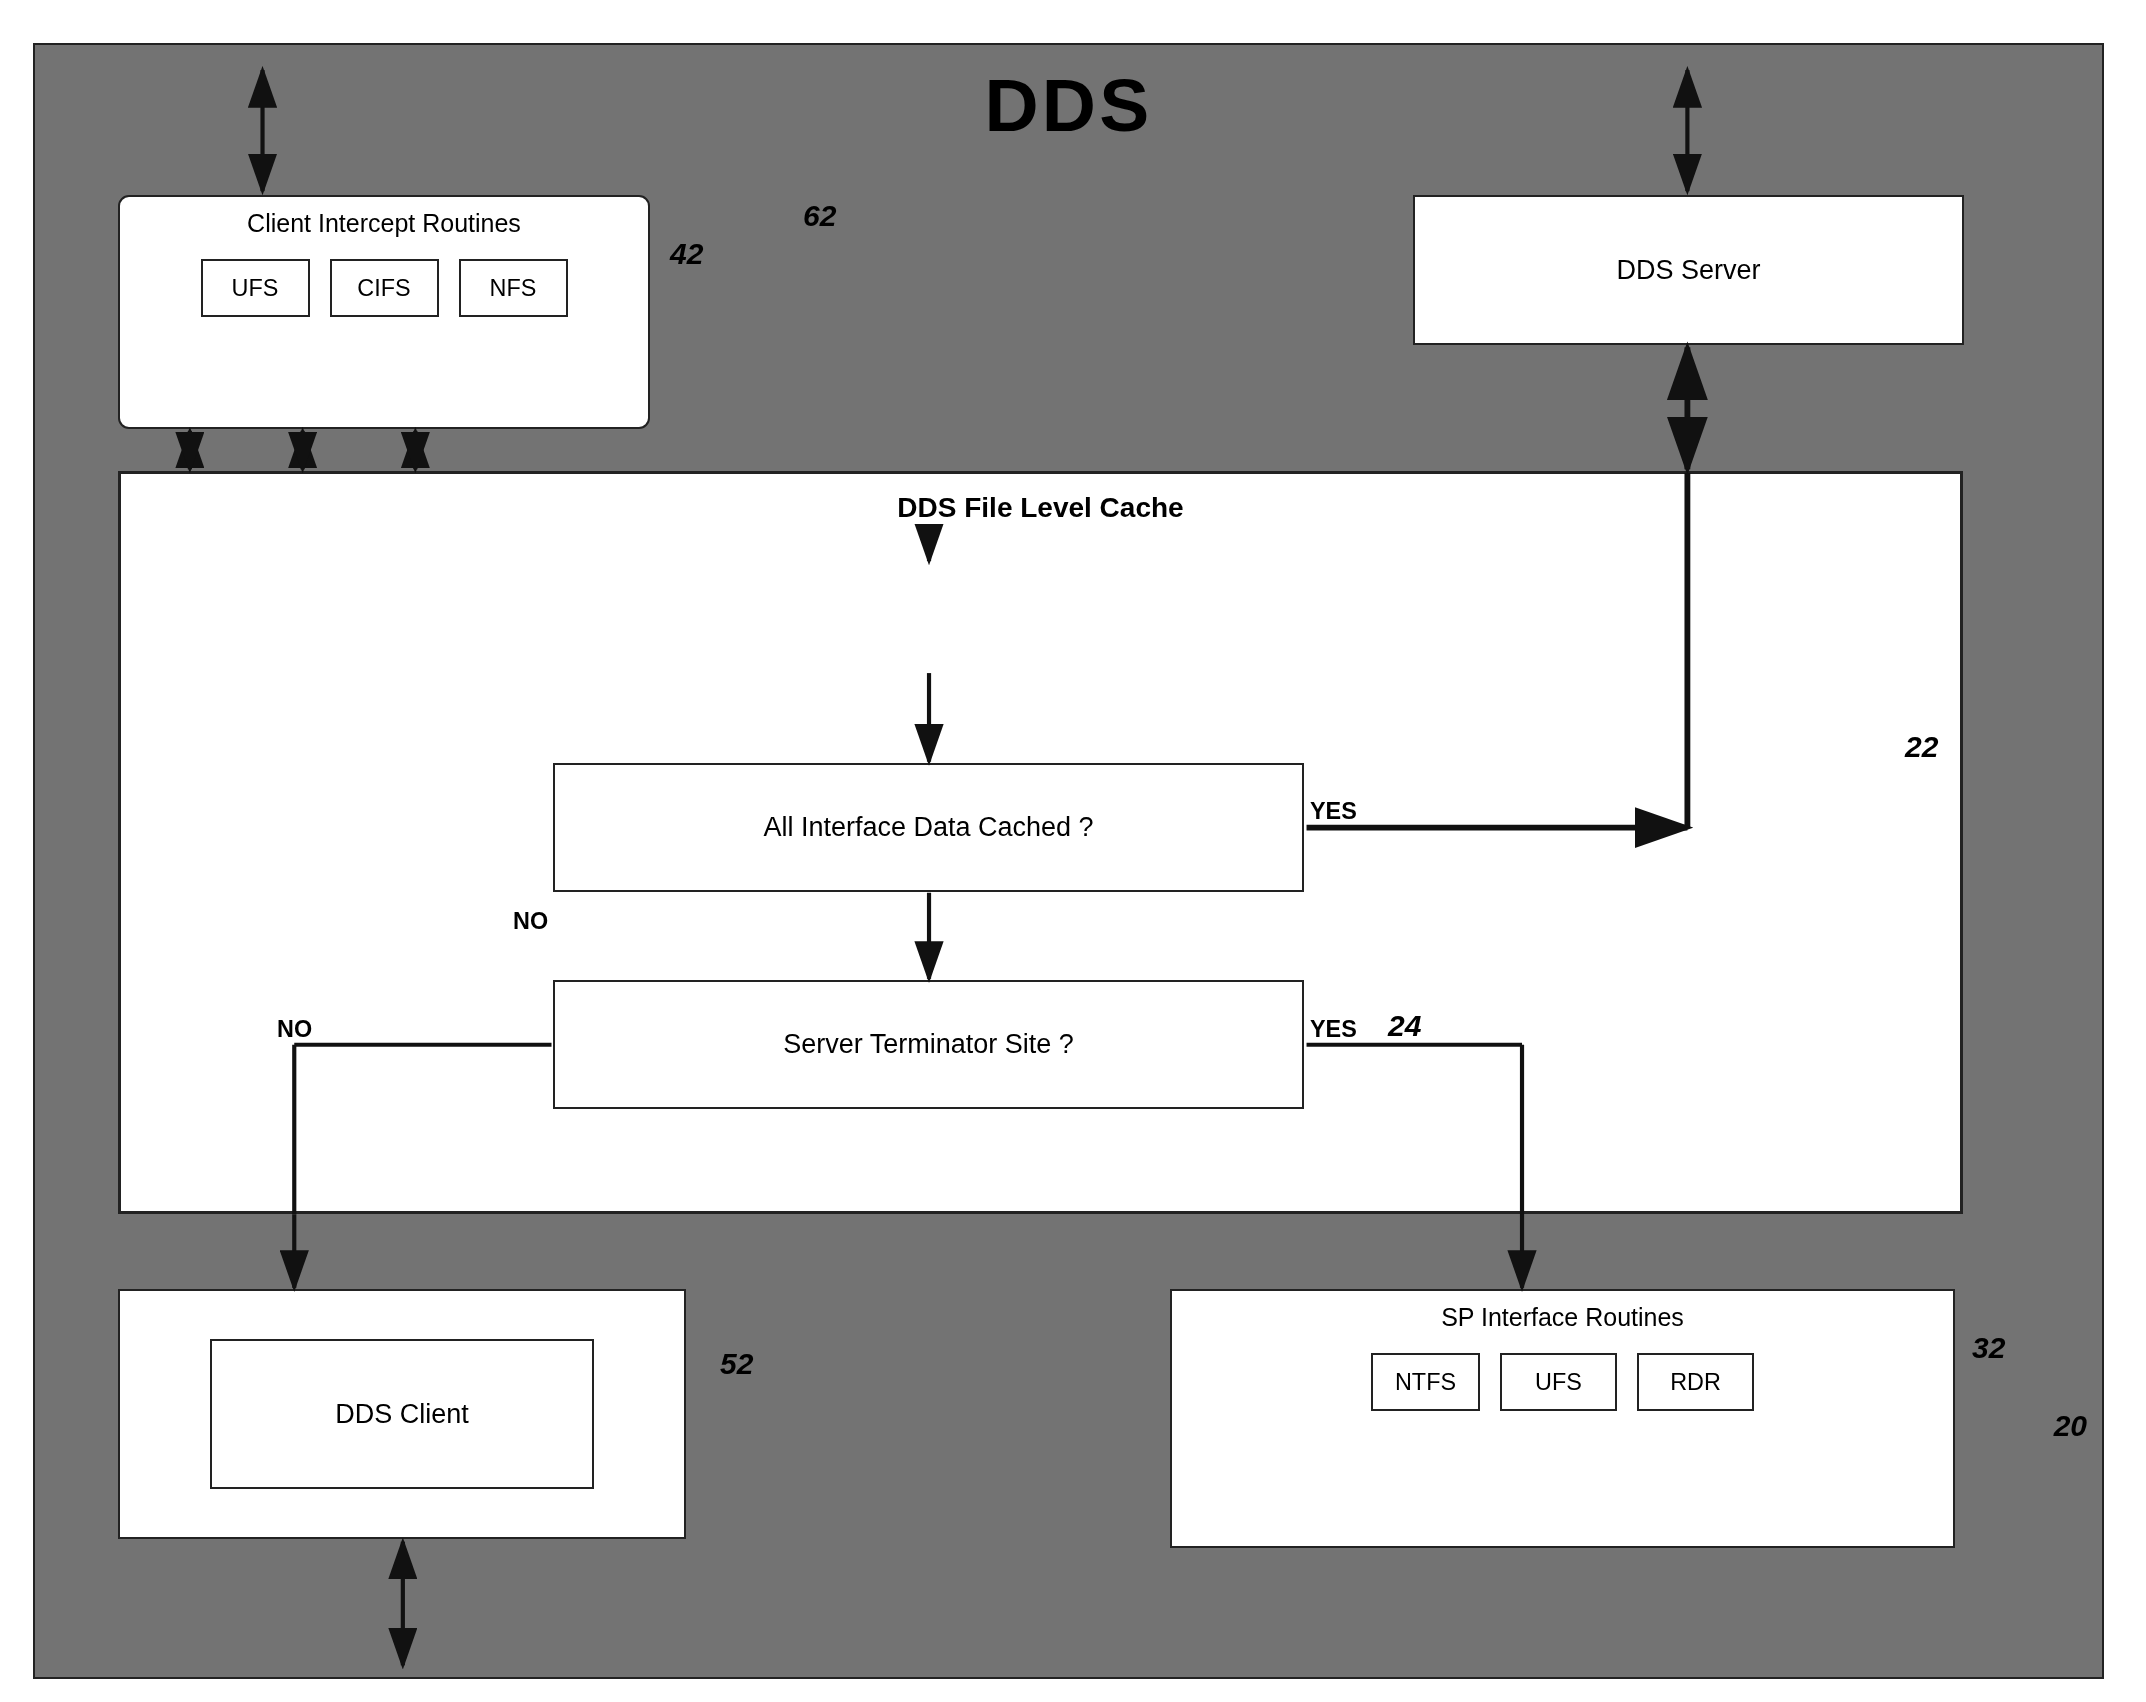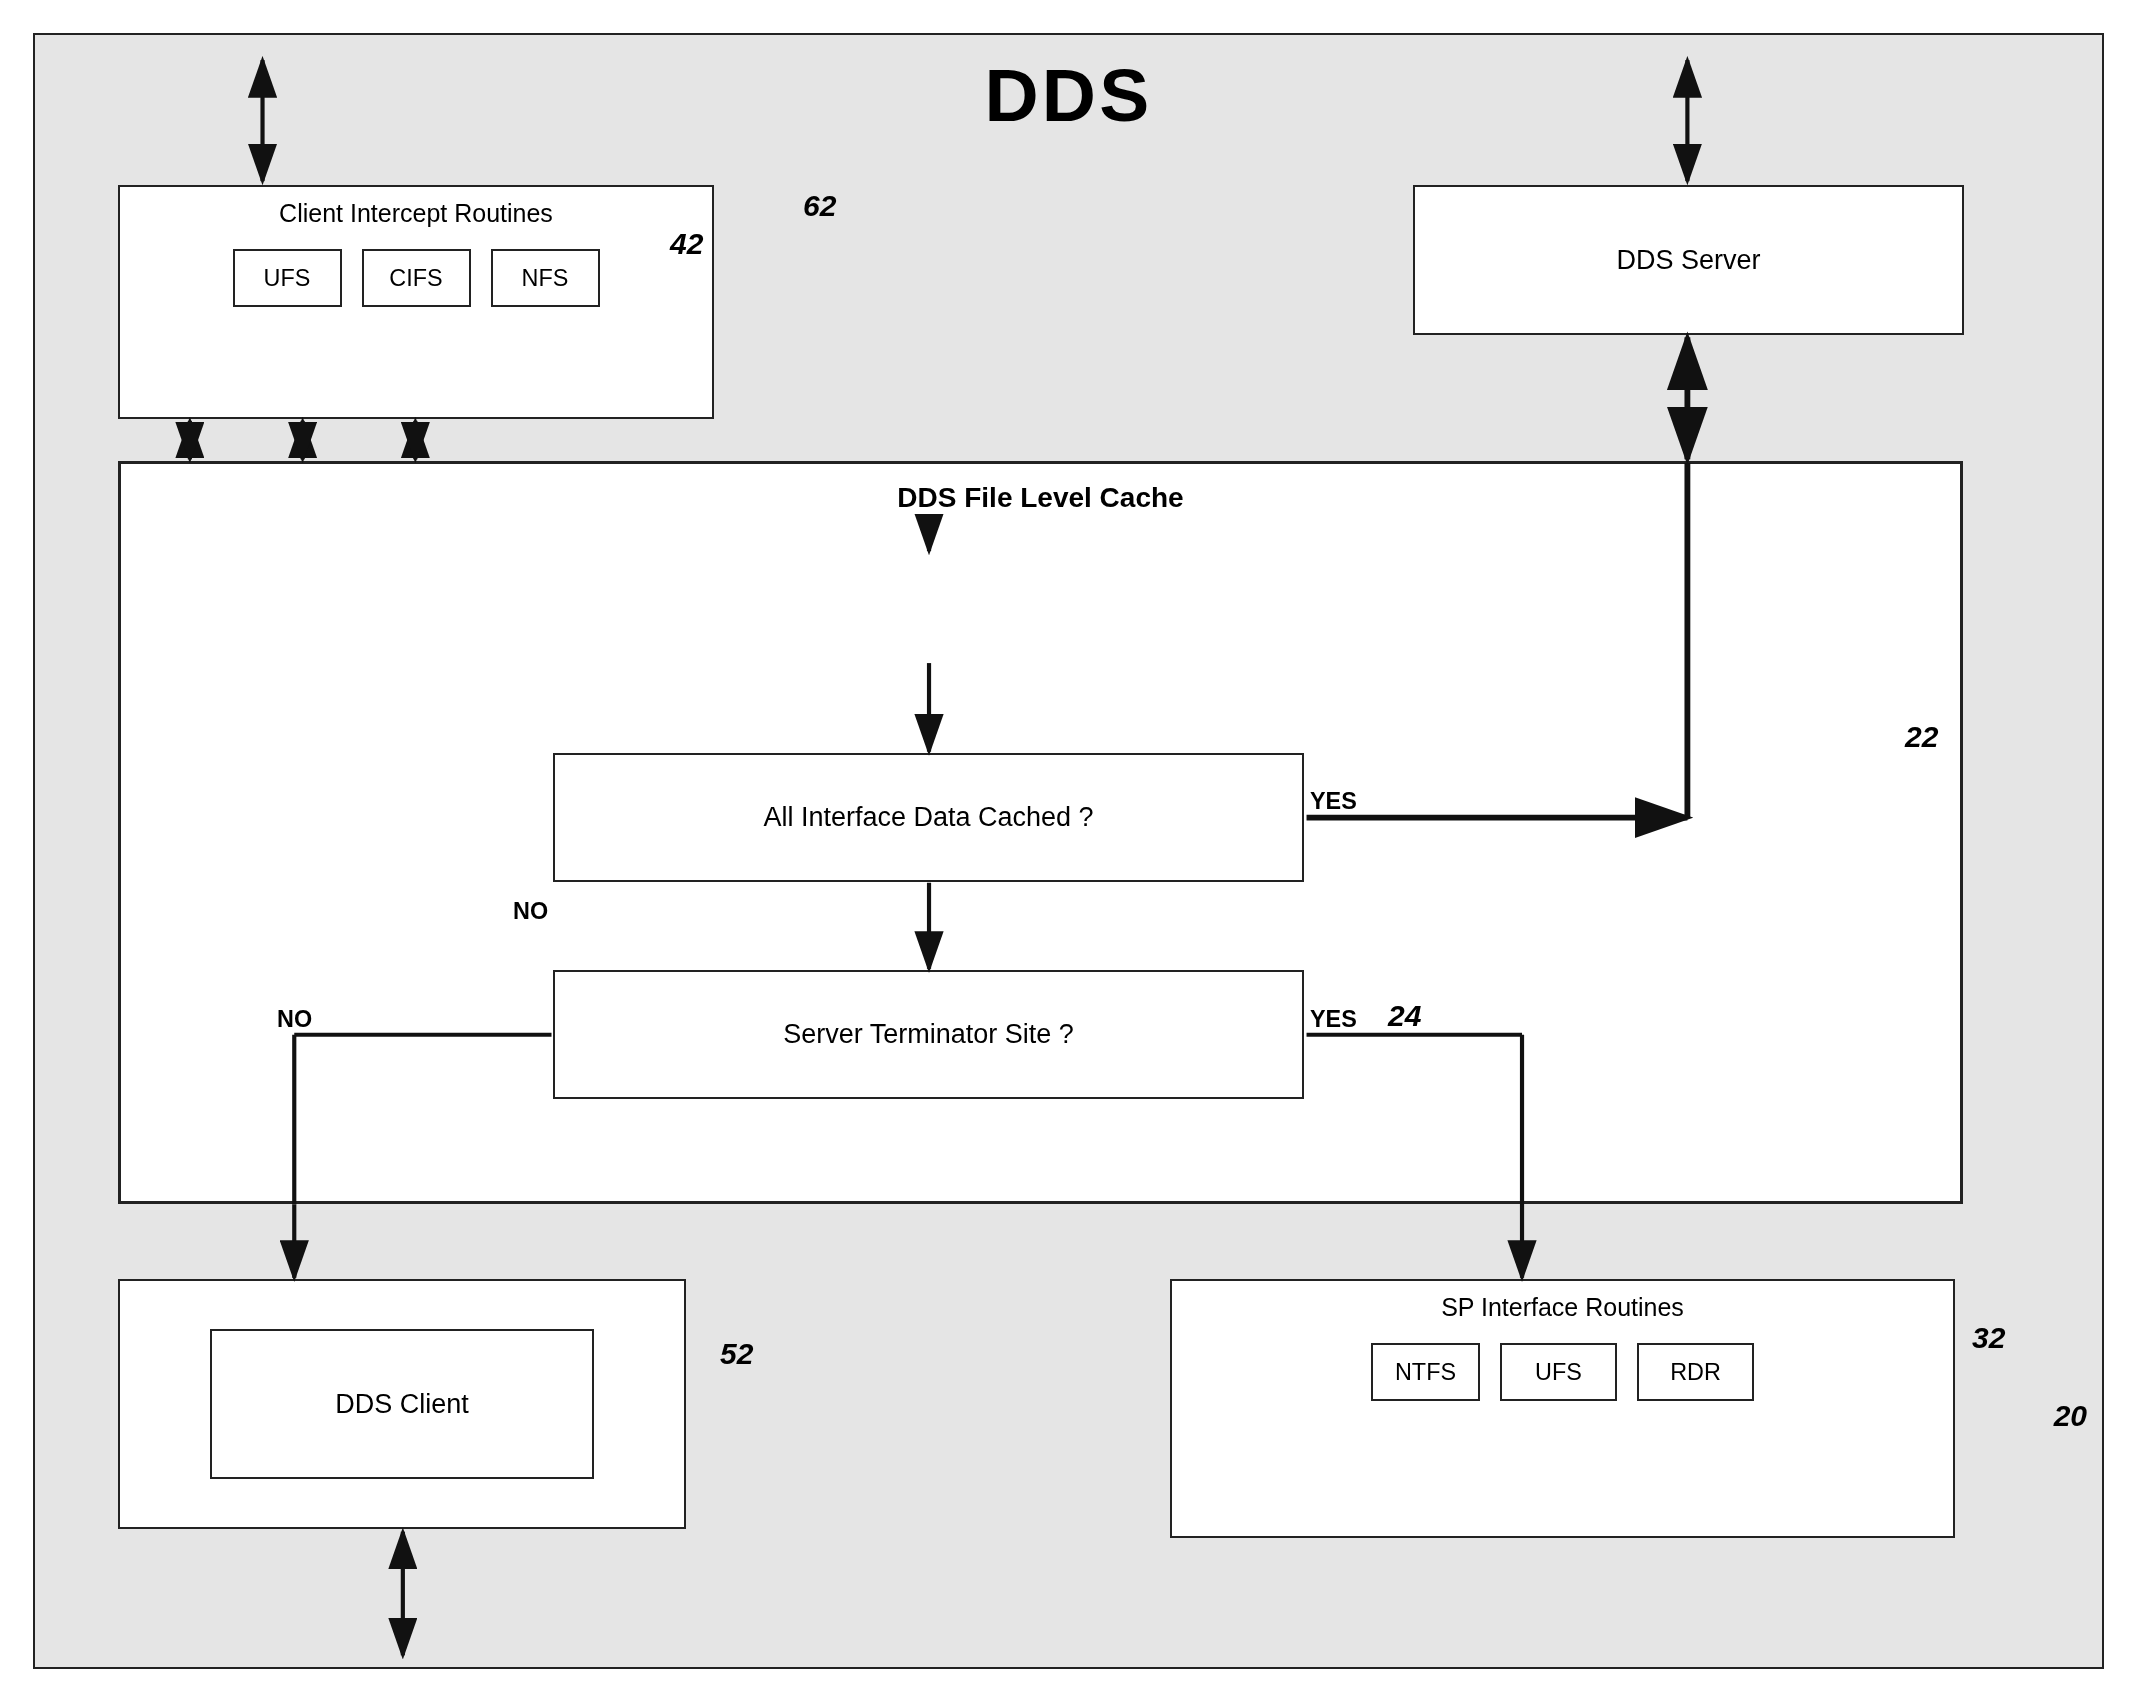--- a/index.html
+++ b/index.html
@@ -6,26 +6,26 @@
     body {
       background: #fff;
       font-family: Arial, sans-serif;
       width: 2147px;
       height: 1702px;
       overflow: hidden;
       position: relative;
     }
     .diagram-outer {
       position: absolute;
-      top: 33px;
+      top: 43px;
       left: 33px;
       width: 2071px;
       height: 1636px;
       border: 2.5px solid #222;
-      background: #e5e5e5;
+      background: #737373;
     }
     .dds-title {
       position: absolute;
       top: 16.7px;
       left: 50%;
       transform: translateX(-50%);
       font-size: 75px;
       font-weight: bold;
       letter-spacing: 3.3px;
     }
@@ -73,21 +73,21 @@
   </style>
 </head>
 <body>
 
 <div class="diagram-outer">
 
   <div class="dds-title">DDS</div>
 
   <span class="ref" style="right: 15px; bottom: 234px;">20</span>
 
-  <div class="box" style="left:83px; top:150px; width:596px; height:234px; flex-direction:column; justify-content:flex-start; padding-top:11.7px;">
+  <div class="box" style="left:83px; top:150px; width:532px; height:234px; flex-direction:column; justify-content:flex-start; padding-top:11.7px;border-radius:11px;">
     <span style="font-size:25px; margin-bottom:15px;">Client Intercept Routines</span>
     <div style="display:flex; gap:20px; margin-top:6.7px;">
       <div class="box-small" style="position:relative; width:109px; height:58px;">
         <span>UFS</span>
       </div>
       <div class="box-small" style="position:relative; width:109px; height:58px;">
         <span>CIFS</span>
       </div>
       <div class="box-small" style="position:relative; width:109px; height:58px;justify-content:center;">
         <span>NFS</span>

